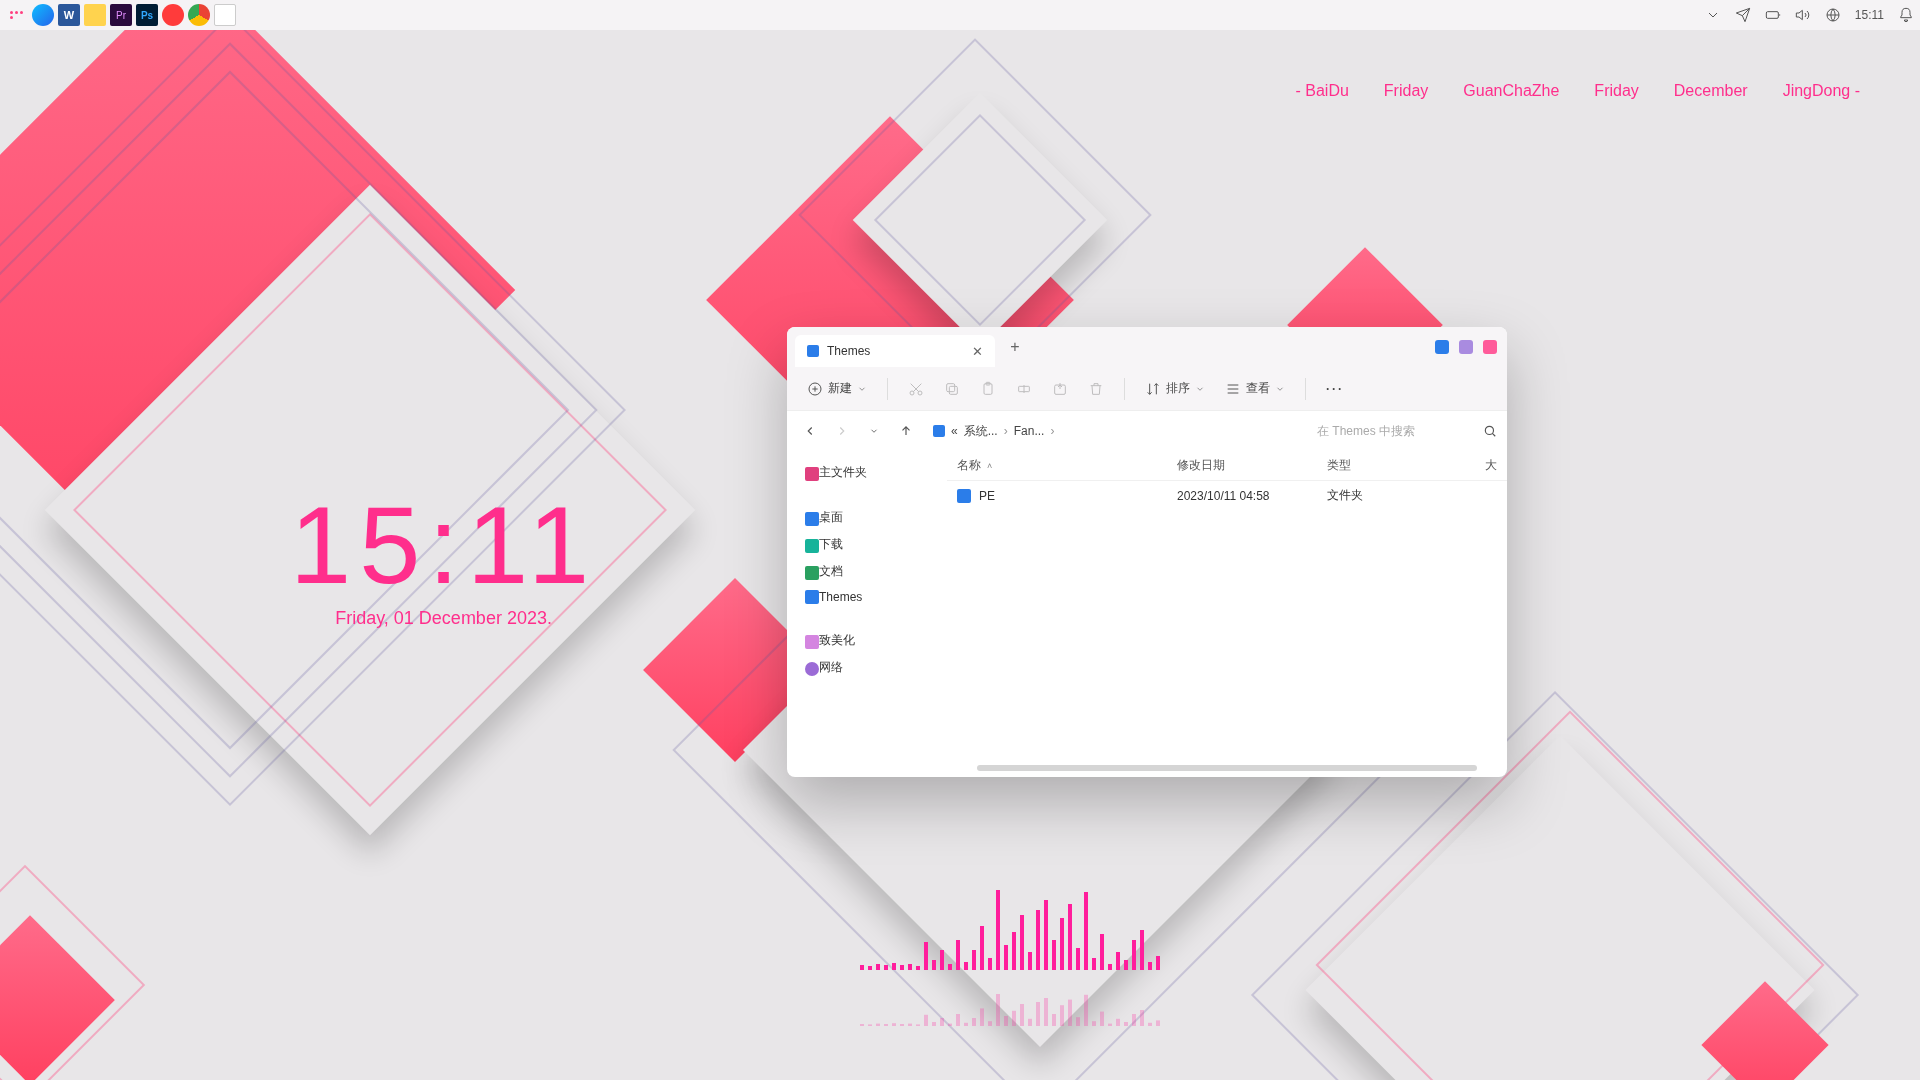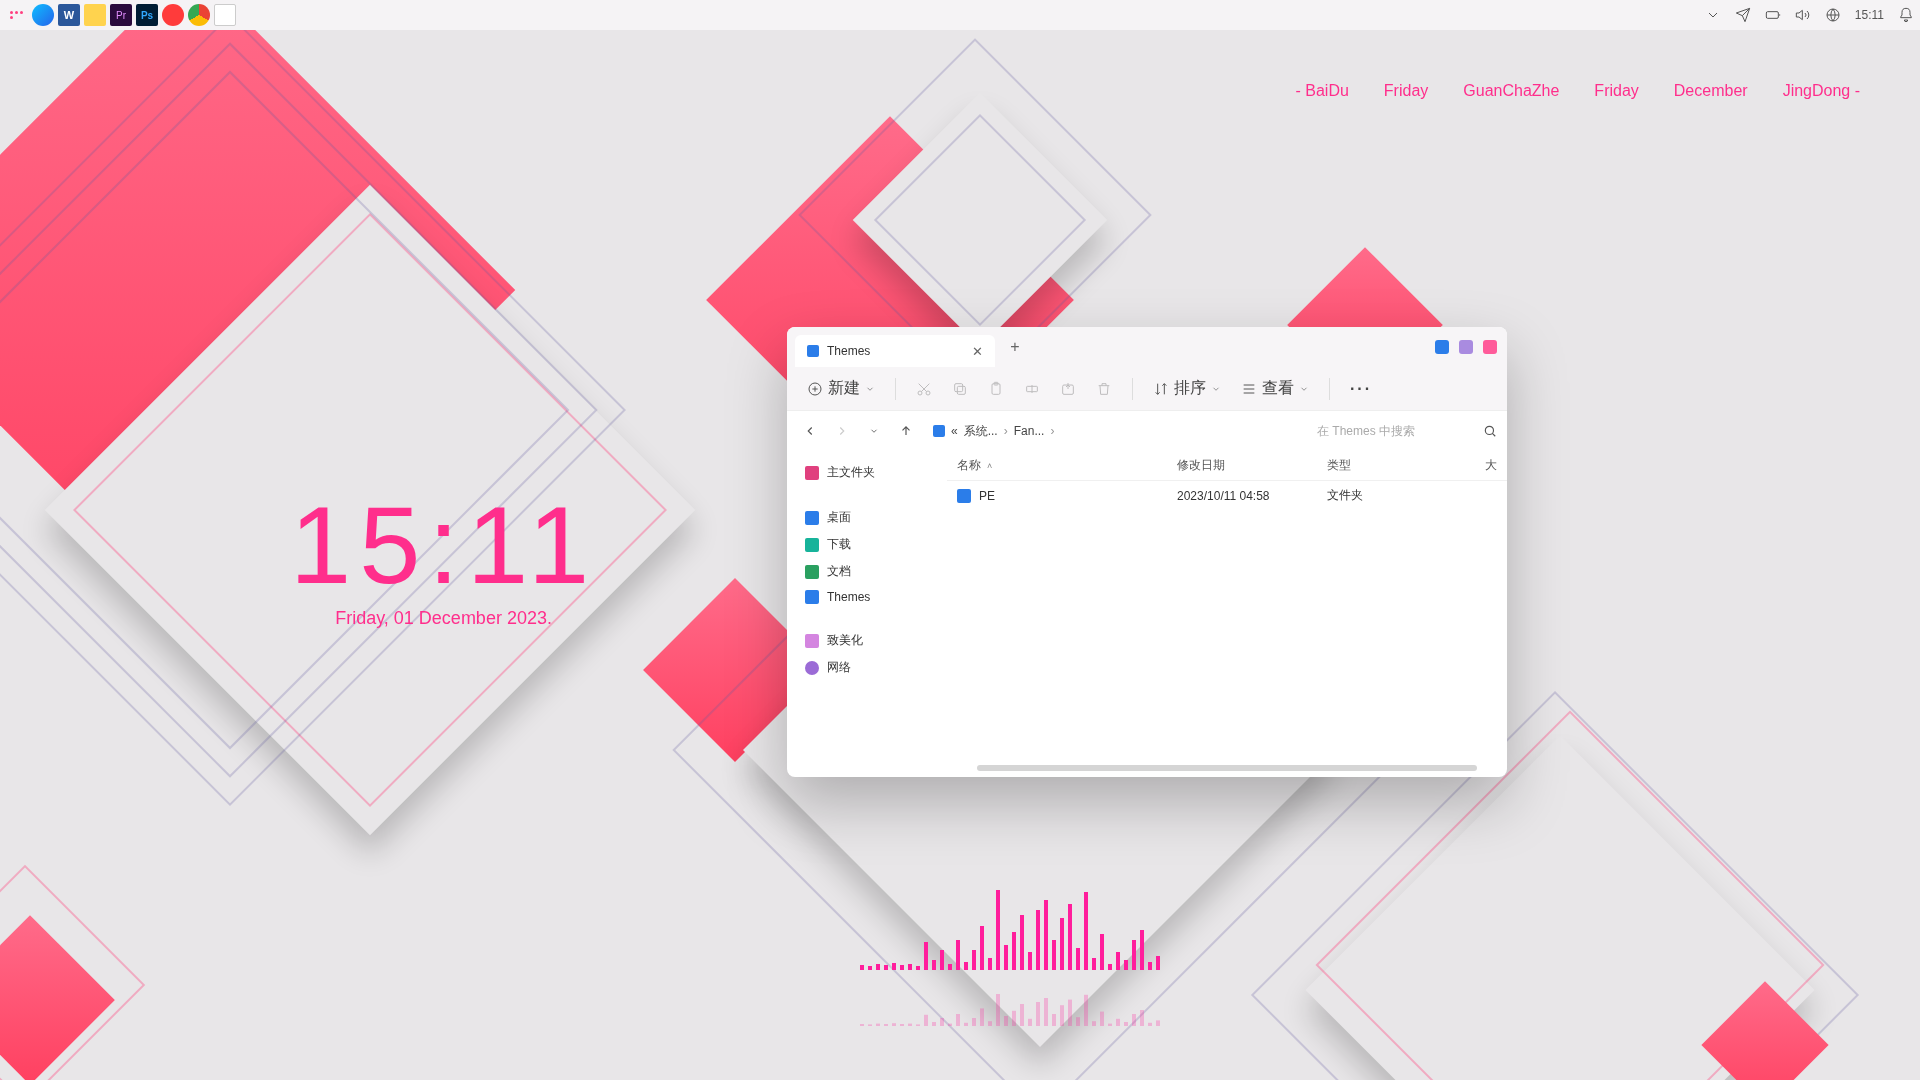--- a/index.html
+++ b/index.html
@@ -41,35 +41,35 @@
 .win{position:absolute;top:327px;left:787px;width:720px;height:450px;background:#fff;border-radius:8px;box-shadow:0 25px 60px rgba(0,0,0,.25);z-index:40;display:flex;flex-direction:column;overflow:hidden}
 .titlezone{height:40px;background:#f7f5f7;display:flex;align-items:center;padding-left:8px}
 .wintab{display:flex;align-items:center;gap:8px;background:#fff;height:32px;margin-top:8px;padding:0 12px;border-radius:6px 6px 0 0;min-width:200px}
 .wintab .sq{width:12px;height:12px;background:#2b7de9;border-radius:2px}
 .wintab .lbl{font-size:12px;color:#333}
 .wintab .x{margin-left:auto;color:#666;font-size:13px}
 .newtab{width:28px;height:28px;display:flex;align-items:center;justify-content:center;color:#666;font-size:16px;margin-left:6px}
 .winbtns{margin-left:auto;display:flex;gap:10px;padding-right:10px}
 .wb{width:14px;height:14px;border-radius:3px}
 .toolbar{height:44px;background:#f7f5f7;display:flex;align-items:center;padding:0 14px;gap:8px;border-bottom:1px solid #eee}
-.tbtn{display:flex;align-items:center;gap:5px;font-size:16px;color:#444;padding:4px 6px}
+.tbtn{display:flex;align-items:center;gap:5px;font-size:12px;color:#444;padding:4px 6px}
 .tbtn.dis{opacity:.35}
 .tbtn svg{width:16px;height:16px;stroke:#555;fill:none;stroke-width:1.5}
 .tsep{width:1px;height:22px;background:#ddd;margin:0 6px}
 .navrow{height:40px;display:flex;align-items:center;padding:0 10px;gap:6px;background:#fff}
 .navrow .nbtn{width:26px;height:26px;display:flex;align-items:center;justify-content:center;color:#555}
 .navrow .nbtn.dis{opacity:.3}
 .navrow svg{width:14px;height:14px;stroke:#555;fill:none;stroke-width:2}
 .crumbs{flex:1;display:flex;align-items:center;gap:6px;font-size:12px;color:#444;padding:0 8px}
 .crumbs .sq{width:12px;height:12px;background:#2b7de9;border-radius:2px}
 .crumbs .sep{color:#999}
 .searchzone{width:180px;display:flex;align-items:center;gap:8px;color:#aaa;font-size:12px}
 .body{flex:1;display:flex;min-height:0}
 .sidebar{width:160px;padding:8px 4px;font-size:12px;color:#333;overflow:auto}
-.sitem{display:flex;align-items:center;gap:8px;padding:5px 14px;border-radius:4px}
+.sitem{display:flex;align-items:flex-end;padding:5px 14px;border-radius:4px}
 .sitem .ic{width:14px;height:14px;border-radius:2px}
 .sgap{height:18px}
 .content{flex:1;display:flex;flex-direction:column;font-size:12px;color:#333}
 .headrow{display:flex;padding:6px 10px;color:#555;border-bottom:1px solid #f0f0f0}
 .c-name{flex:0 0 220px}
 .c-date{flex:0 0 150px}
 .c-type{flex:0 0 80px}
 .c-size{flex:1;text-align:right}
 .row{display:flex;padding:6px 10px;align-items:center}
 .row .fic{width:14px;height:14px;background:#2b7de9;border-radius:2px;margin-right:8px}

